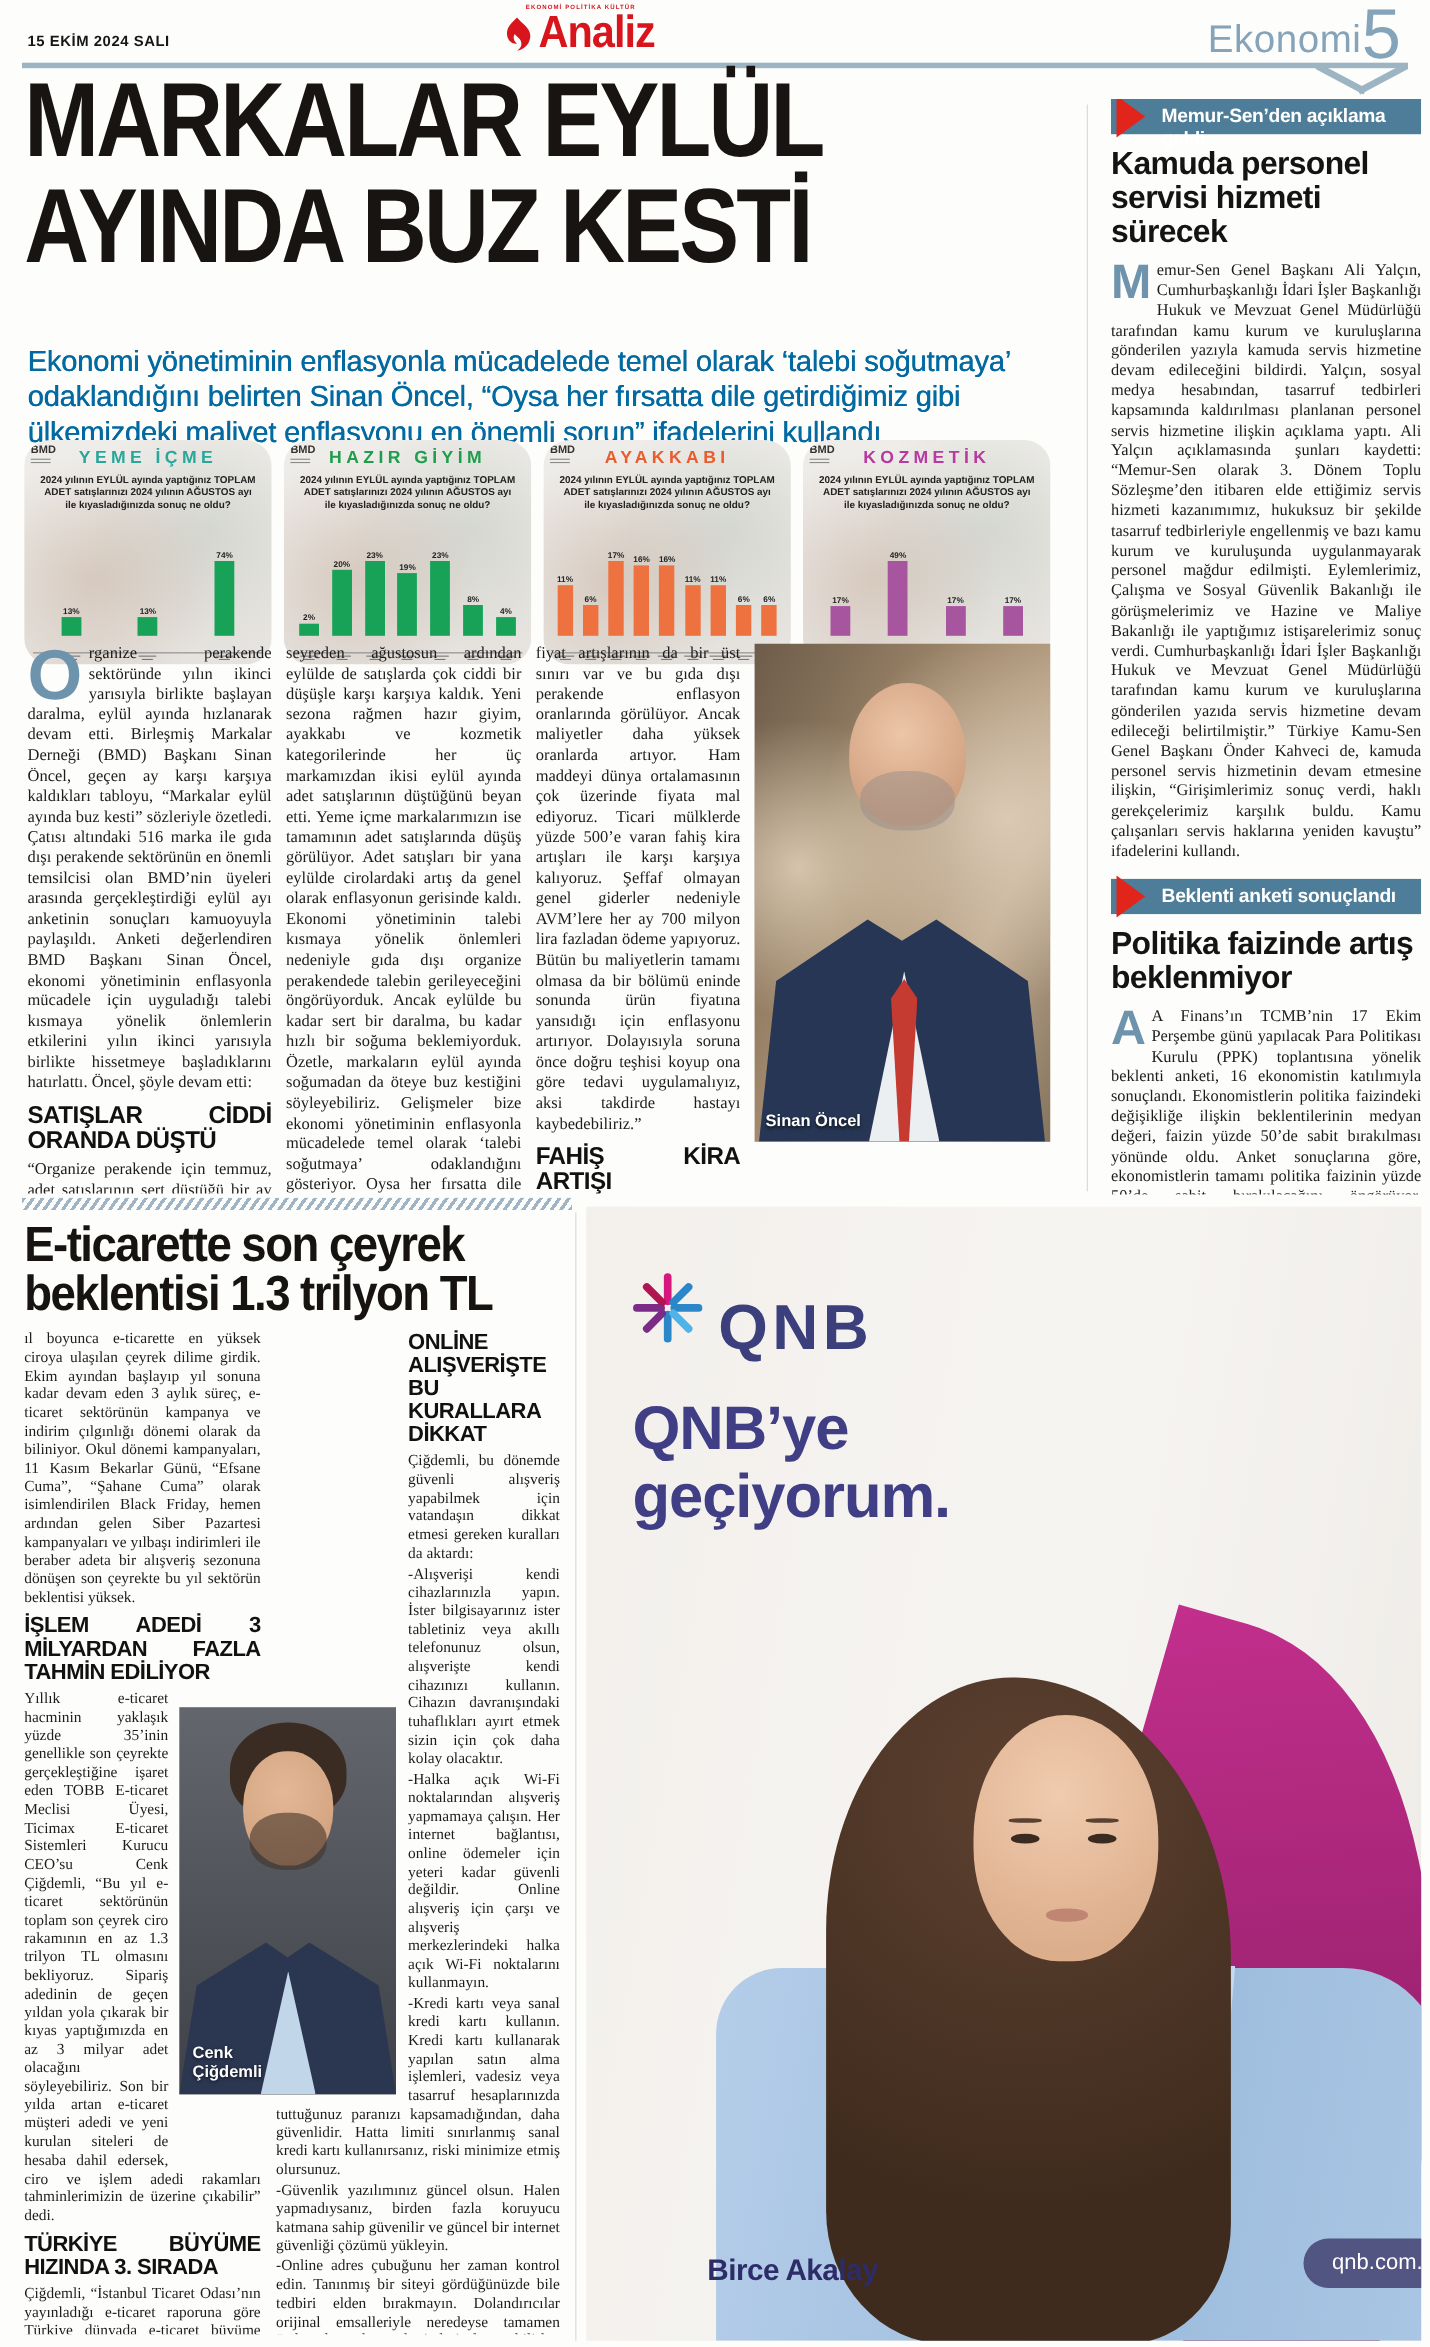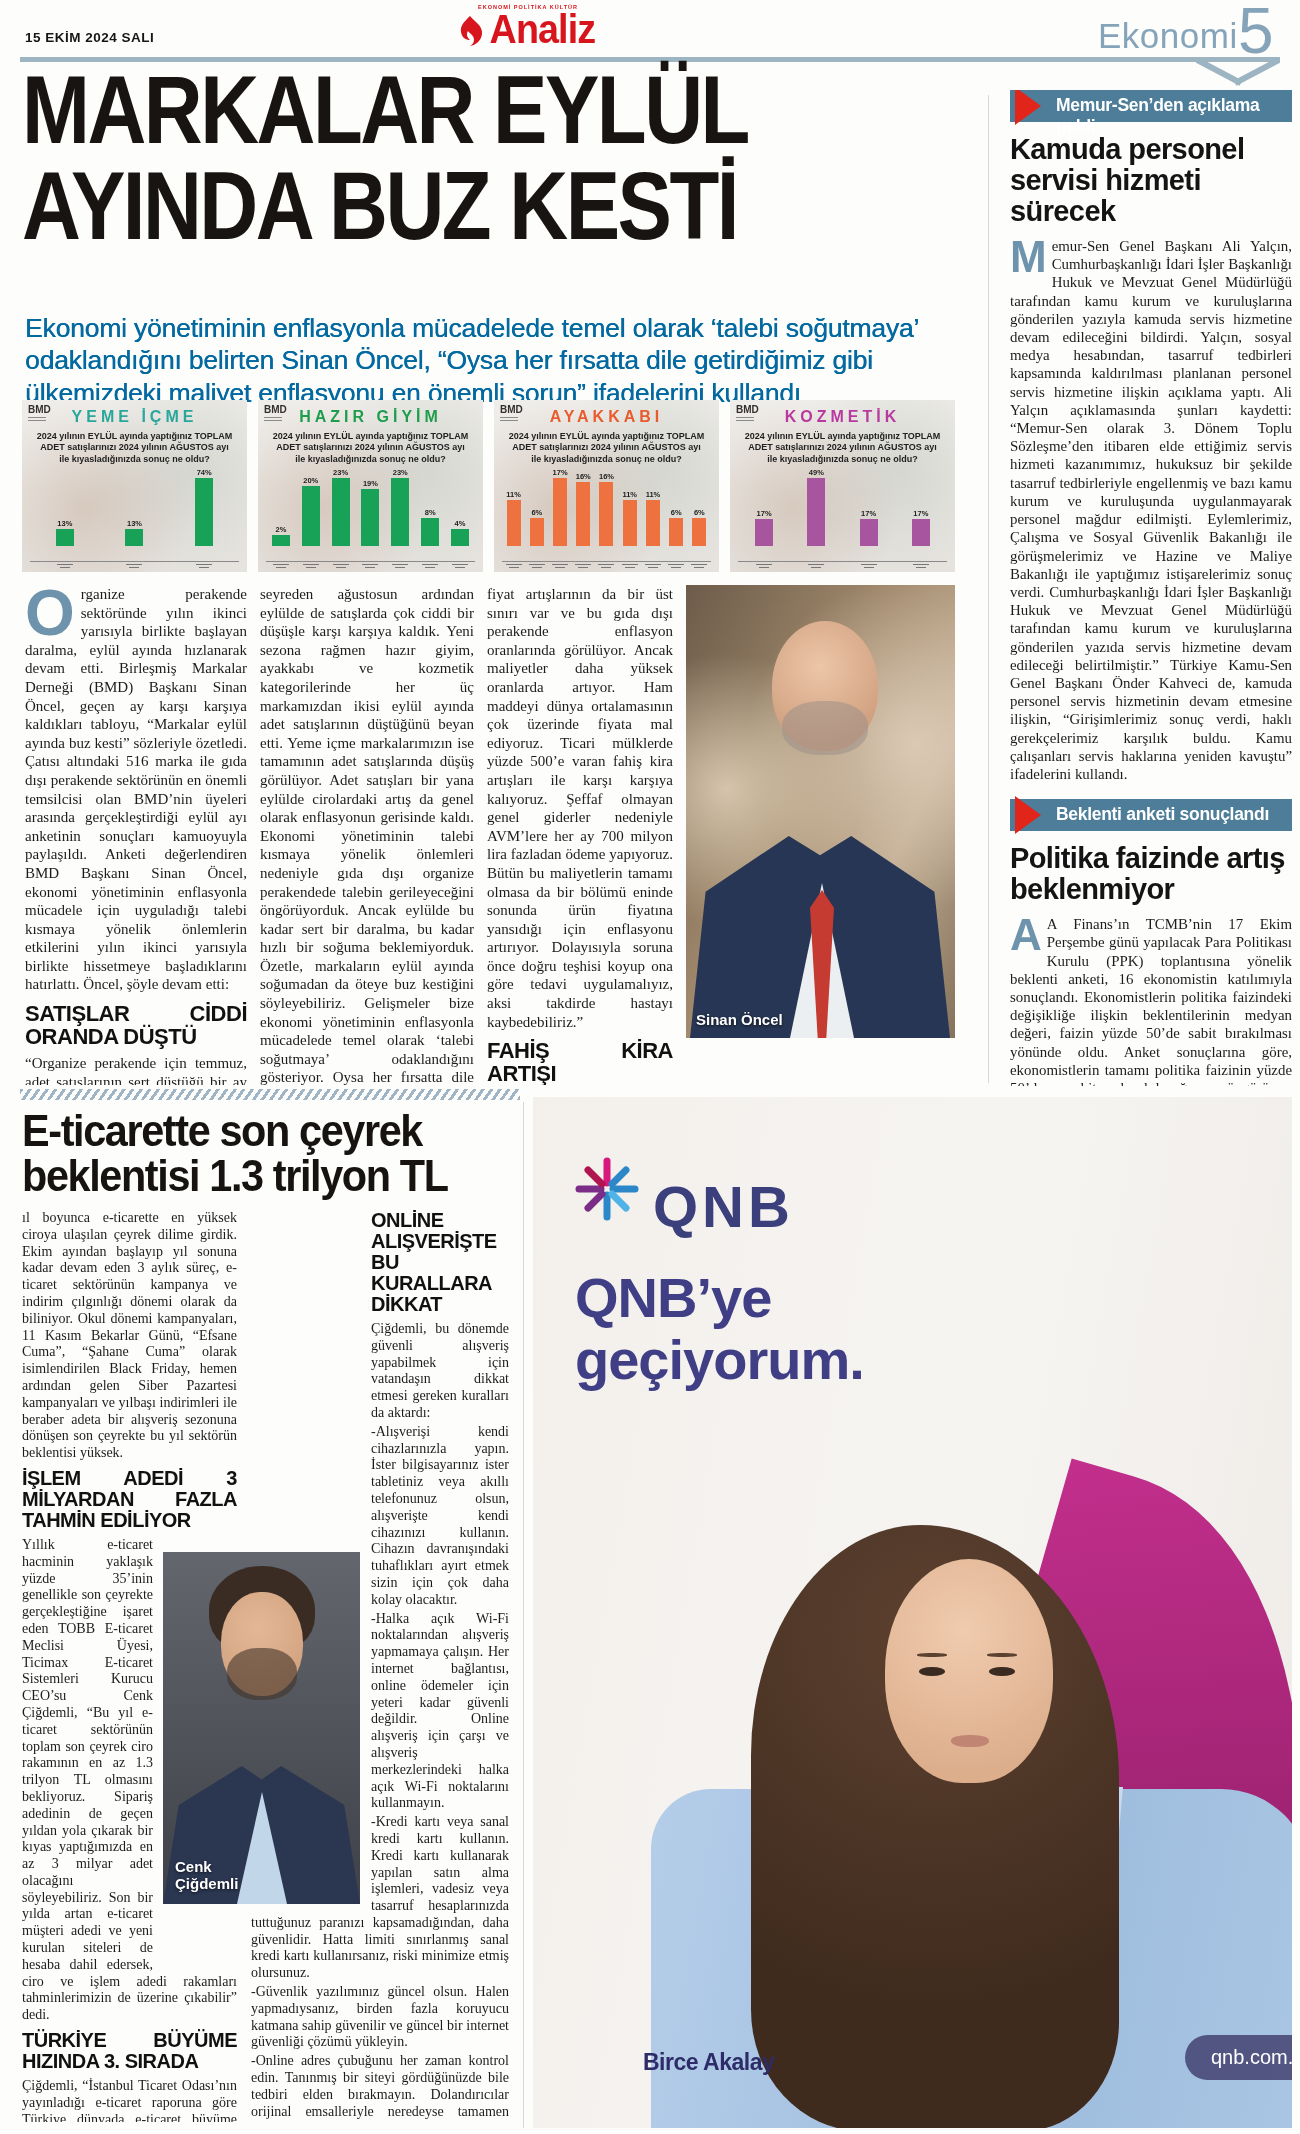--- a/index.html
+++ b/index.html
@@ -26,24 +26,24 @@
 
   
   .headline{position:absolute;left:22px;top:62px;width:1100px;transform:scaleX(.85);transform-origin:0 0;
         font-family:"Liberation Sans",sans-serif;font-weight:900;font-size:96px;line-height:1.0;
         letter-spacing:-3px;color:#181412;}
   .deck{position:absolute;left:25px;top:312px;width:918px;font-family:"Liberation Sans",sans-serif;
         font-size:26.5px;line-height:1.22;color:#0369a1;text-shadow:.35px 0 0 currentColor;letter-spacing:-.2px;}
 
   
   .charts{position:absolute;left:22px;top:400px;width:933px;display:flex;gap:11px;}
-  .chart-card{position:relative;width:225px;height:172px;background:
+  .chart-card{position:relative;width:225px;height:204px;background:
       radial-gradient(circle at 28% 62%, rgba(165,125,95,.28), transparent 55%),
       radial-gradient(circle at 75% 40%, rgba(120,140,120,.20), transparent 55%),
-      linear-gradient(#efedea,#e6e3df);overflow:hidden;flex:0 0 auto;}
+      linear-gradient(#efedea,#e6e3df);overflow:hidden;flex:0 0 auto;border-radius:24px;}
   .bmd{position:absolute;left:6px;top:5px;font-family:"Liberation Sans",sans-serif;
       font-size:10px;font-weight:bold;color:#33302e;line-height:1;}
   .bmd i{display:block;height:1.5px;background:#8b8b8b;margin-top:1.5px;width:18px;}
   .chart-title{margin-top:8px;text-align:center;font-family:"Liberation Sans",sans-serif;
       font-weight:bold;font-size:16px;letter-spacing:4px;}
   .chart-q{margin:5px 12px 0;text-align:center;font-family:"Liberation Sans",sans-serif;
       font-weight:bold;font-size:9px;line-height:1.25;color:#222;}
   .bars{position:absolute;left:8px;right:8px;bottom:26px;height:80px;display:flex;
       align-items:flex-end;justify-content:space-around;}
   .bar-slot{display:flex;flex-direction:column;align-items:center;justify-content:flex-end;}
@@ -151,21 +151,21 @@
       clip-path:polygon(8% 0,92% 0,50% 100%);}
   .w-hair{position:absolute;left:218px;top:428px;width:368px;height:606px;
       background:radial-gradient(circle at 50% 18%,#5d4130,#3f2b1d 70%);
       border-radius:46% 54% 26% 30% / 38% 42% 18% 20%;}
   .w-face{position:absolute;left:352px;top:462px;width:168px;height:224px;border-radius:50% 50% 46% 46%;
       background:radial-gradient(circle at 46% 32%,#f0cbae,#dcae8c 80%);}
   .w-eye{position:absolute;top:108px;width:26px;height:9px;border-radius:50%;background:#3a2a20;}
   .w-brow{position:absolute;top:94px;width:30px;height:4px;border-radius:40%;background:#5a4130;}
   .w-lips{position:absolute;left:66px;top:176px;width:38px;height:12px;border-radius:45%;background:#c08573;}
   .ad-model{position:absolute;left:110px;top:952px;font-family:"Liberation Sans",sans-serif;
-      font-weight:bold;font-size:23px;color:#2d2c68;letter-spacing:-.5px;}
+      font-weight:bold;font-size:27px;color:#2d2c68;letter-spacing:-.5px;}
   .ad-url{position:absolute;left:652px;top:938px;padding:11px 26px;border-radius:26px;
       background:rgba(67,66,112,.85);font-family:"Liberation Sans",sans-serif;font-size:20px;color:#fff;}
 </style>
 </head>
 <body>
 
 <div class="page">
 
   <div class="date">15 EKİM 2024 SALI</div>
   <div class="masthead">

